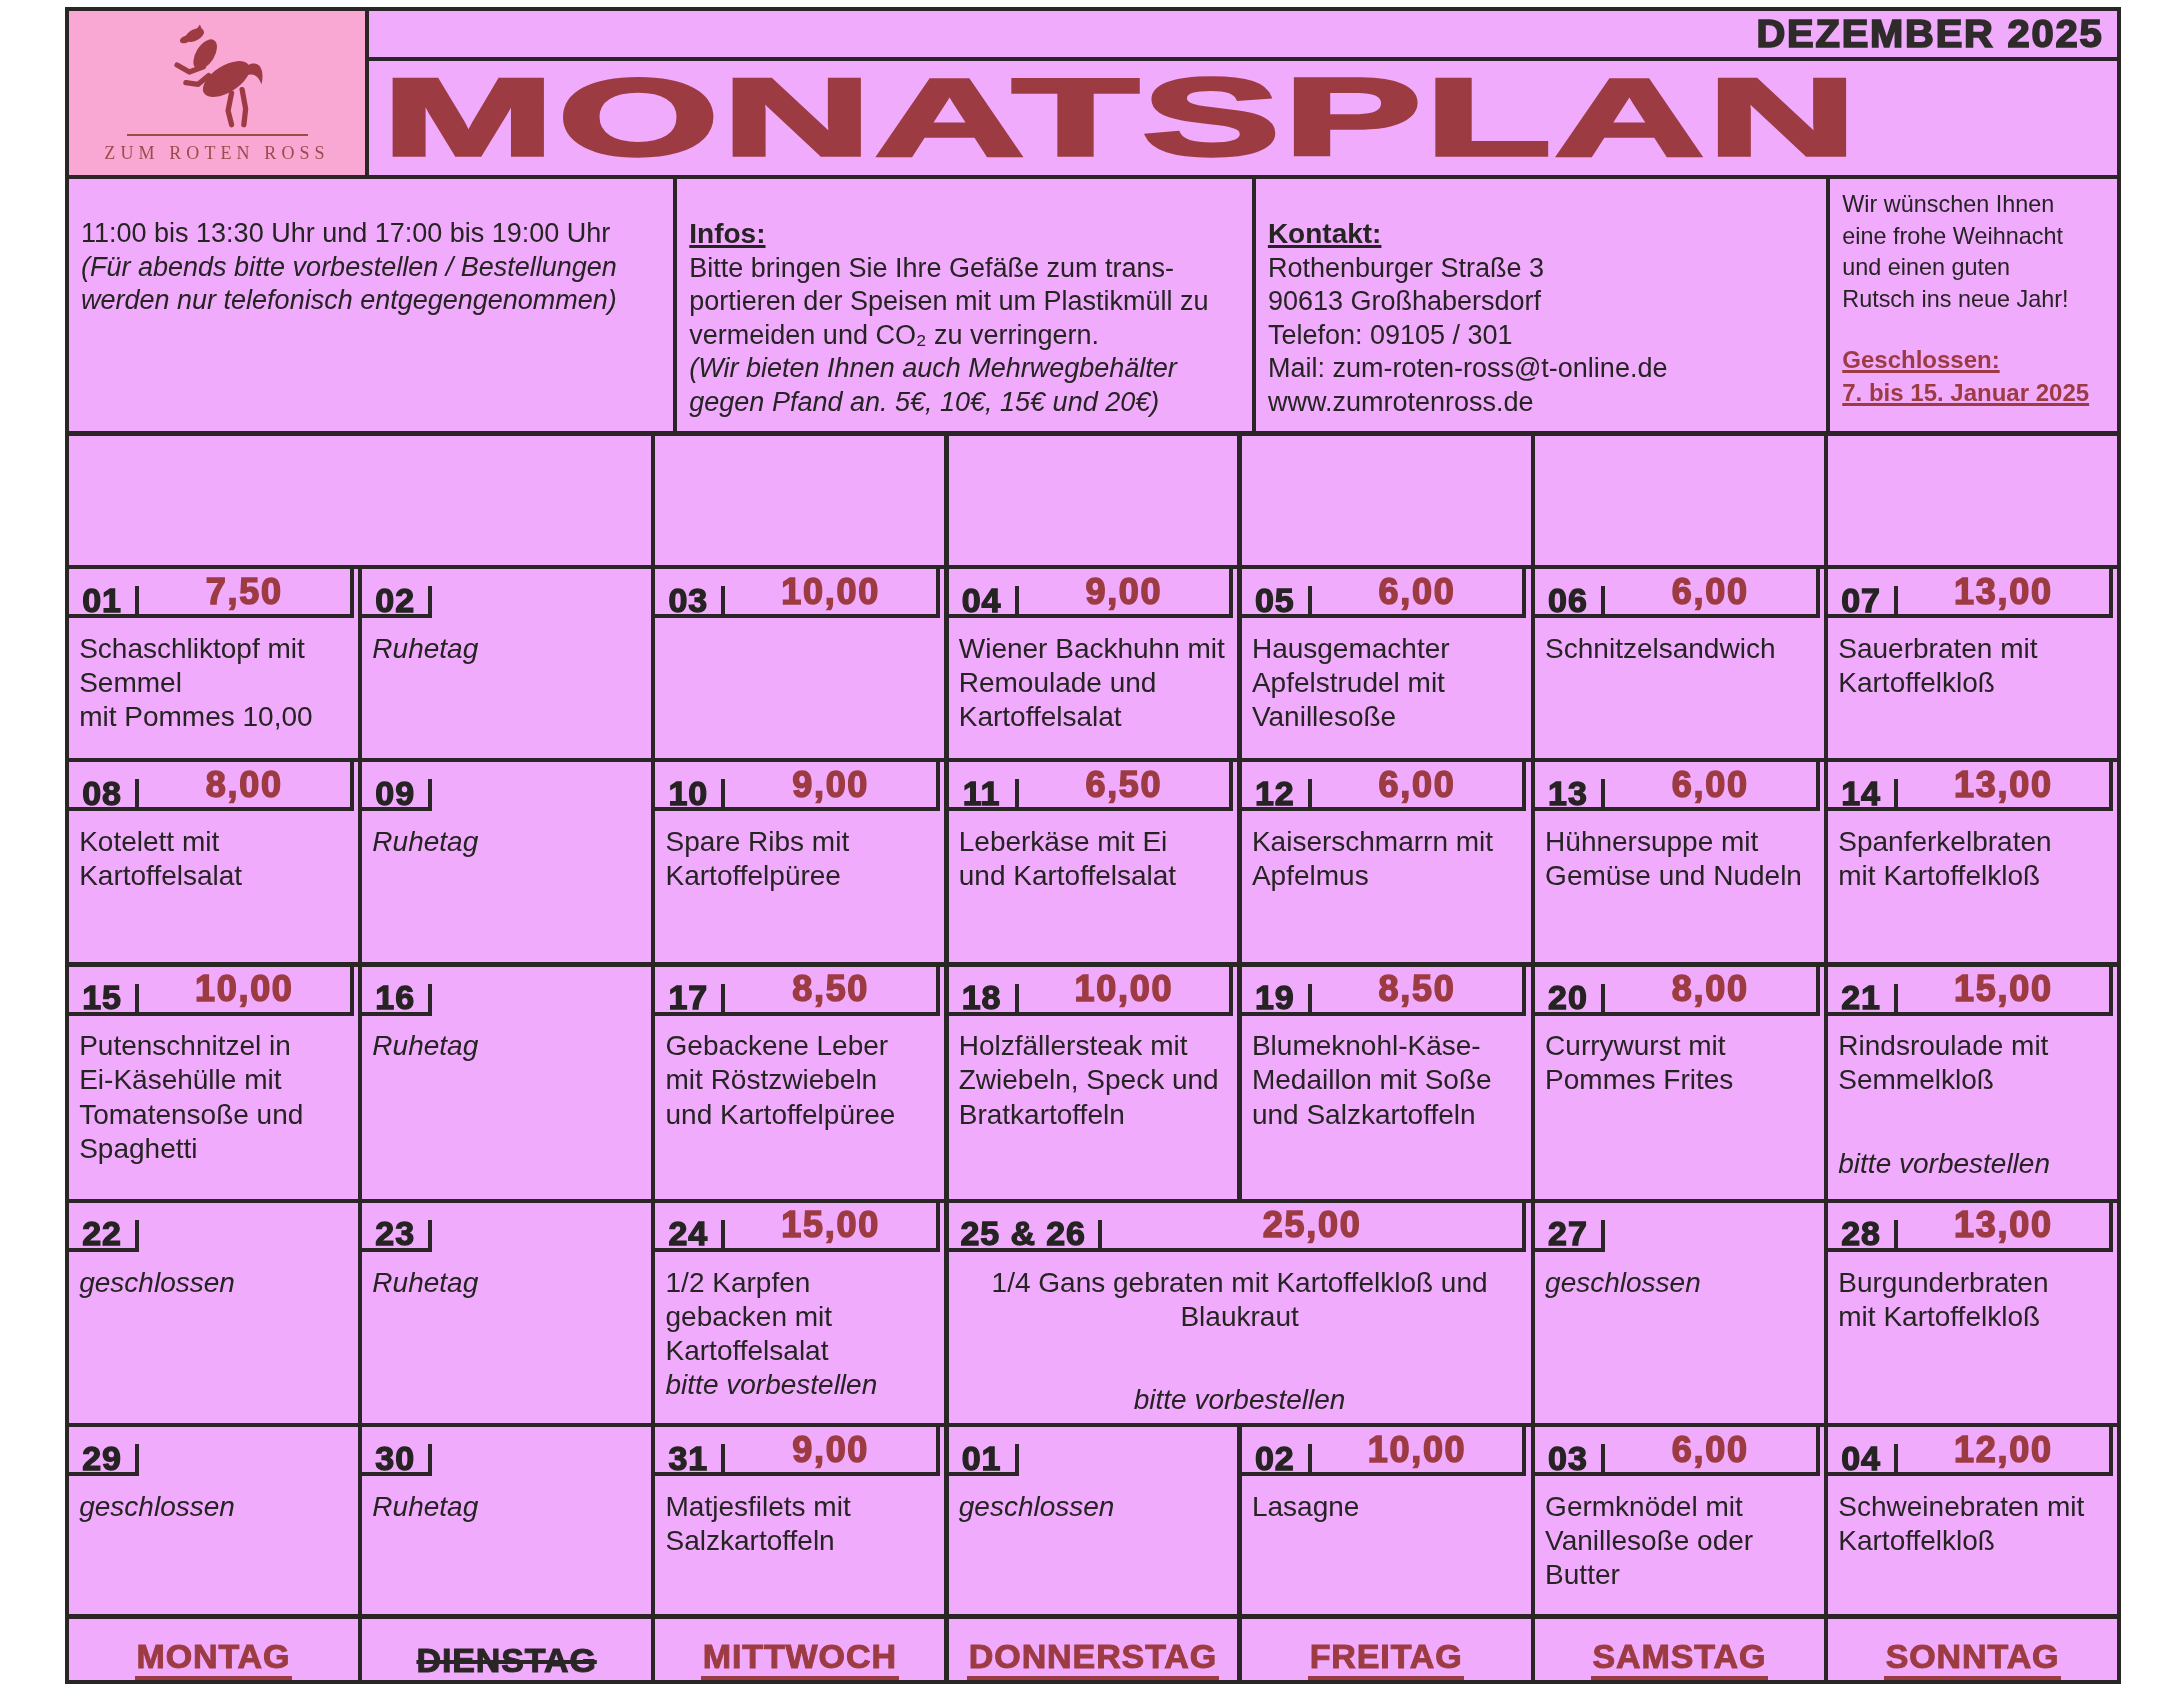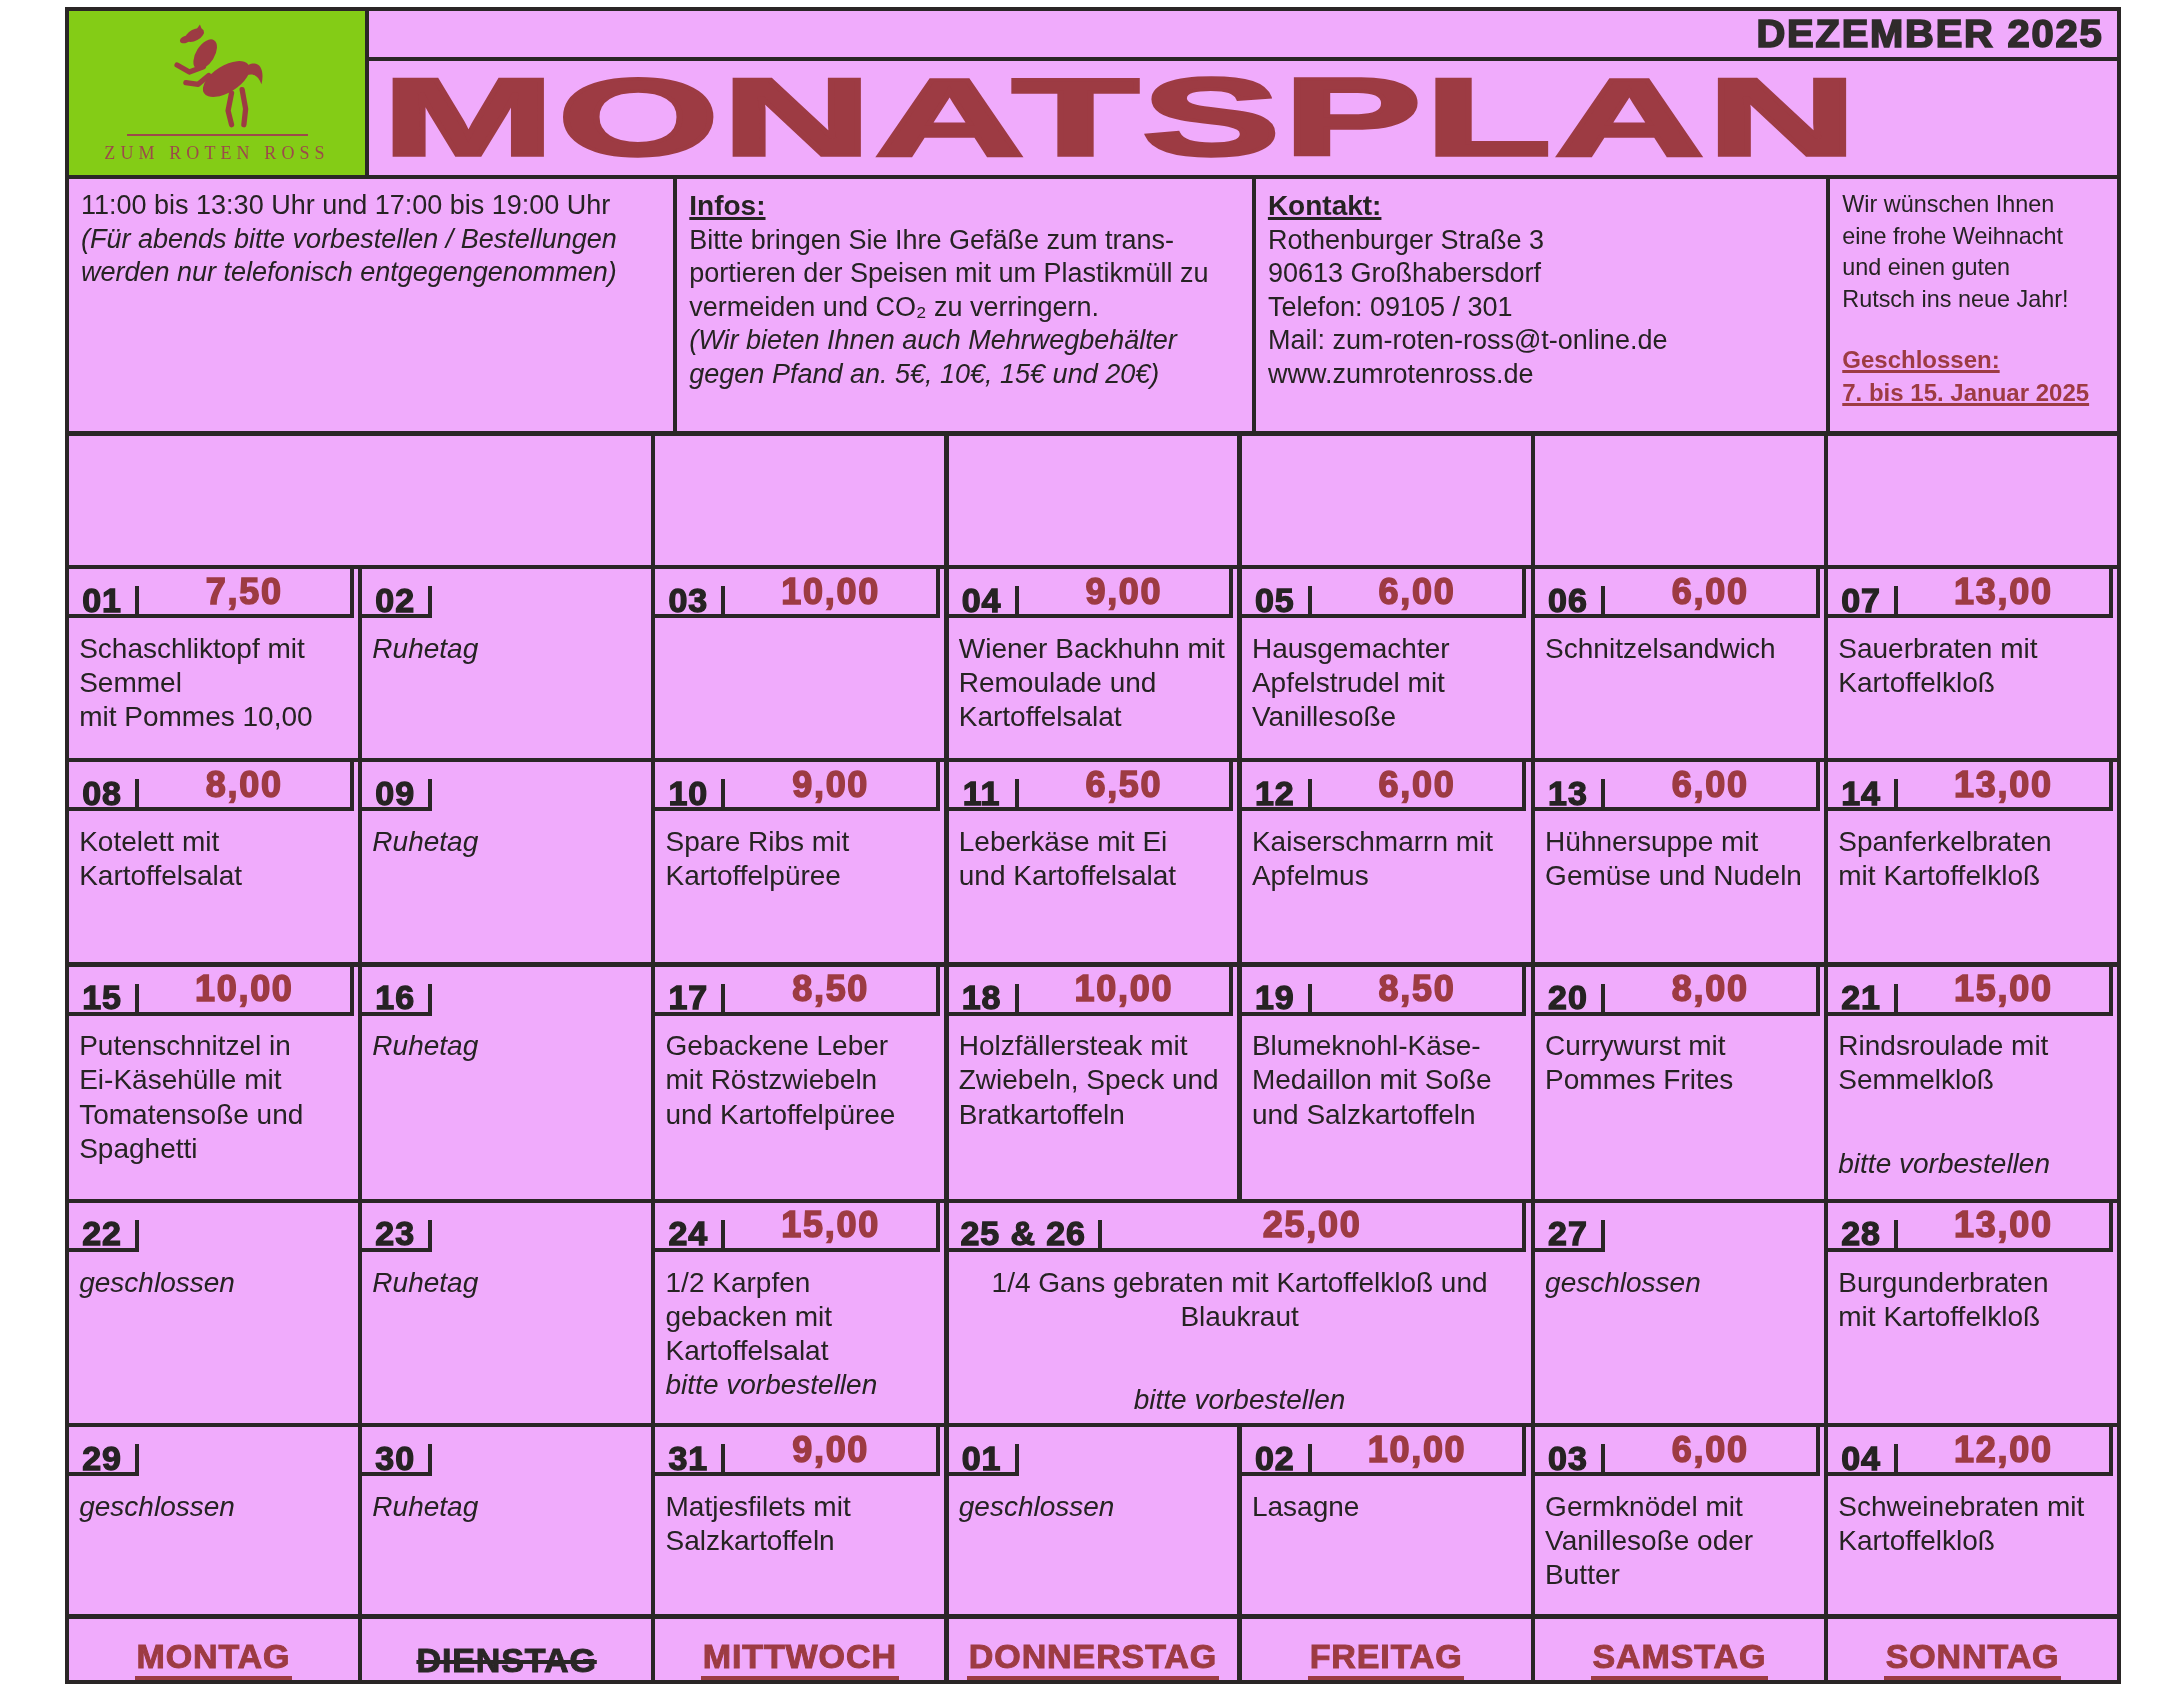--- a/index.html
+++ b/index.html
@@ -8,34 +8,34 @@
     font-family:"Liberation Sans",sans-serif;color:#262323;
     -webkit-font-smoothing:antialiased;
   }
   .sheet{position:absolute;left:65px;top:6.8px;width:2056px;}
   .frame{background:#2a2626;border:4.3px solid #2a2626;display:flex;flex-direction:column;gap:4.3px;}
   .row{display:grid;gap:4.3px;background:#2a2626;}
   .row > *{background:#f0abfc;}
 
   
   .header-row{grid-template-columns:296px 1fr;height:164px;}
-  .logo-box{background:#84cc16;display:flex;flex-direction:column;align-items:center;justify-content:center;}
+  .logo-box{background:#f9a8d4;display:flex;flex-direction:column;align-items:center;justify-content:center;}
   .logo-rule{width:181px;height:2.6px;background:#9c4a4a;margin:3.4px 0 6.8px 0;}
   .logo-wordmark{font-family:"Liberation Serif",serif;font-size:18px;letter-spacing:5.1px;color:#9c4a4a;white-space:nowrap;}
   .title-area{display:flex;flex-direction:column;}
   .month-strip{height:46px;display:flex;align-items:center;justify-content:flex-end;padding-right:13.6px;}
   .month-label{font-size:38px;font-weight:800;letter-spacing:1.7px;color:#2f2b2b;-webkit-text-stroke:1.7px #2f2b2b;transform:scaleX(1.05);transform-origin:right center;white-space:nowrap;line-height:1;}
   .title-box{flex:1;border-top:4.3px solid #2a2626;display:flex;align-items:center;overflow:hidden;}
   .title-text{font-size:109px;font-weight:800;color:#9d3b43;-webkit-text-stroke:3.4px #9d3b43;letter-spacing:1.7px;transform:scaleX(1.9);transform-origin:left center;white-space:nowrap;line-height:1;padding-left:6.8px;}
 
   
   .info-row{grid-template-columns:712fr 677fr 672fr 338fr;}
   .info-row > *{min-height:232px;}
   .info-cell{padding:10.2px 12px;font-size:27px;line-height:1.24;}
-  .info-heading{font-weight:bold;font-size:28px;text-decoration:underline;text-decoration-thickness:2.6px;}
+  .info-heading{font-weight:bold;font-size:28px;text-decoration:underline;text-decoration-thickness:2.6px;margin-top:28px;}
   .pre{white-space:pre-line;}
   .italic{font-style:italic;}
   .greeting-cell{padding:10.2px 12px;font-size:23.4px;line-height:1.35;}
   .closed-block{margin-top:27px;}
   .closed-line{color:#9d3b43;font-weight:bold;font-size:24px;text-decoration:underline;text-decoration-thickness:2.6px;line-height:1.4;}
 
   
   .grid7{grid-template-columns:repeat(7,1fr);}
   .empty-row > *{min-height:129px;}
   .span2{grid-column:span 2;}

